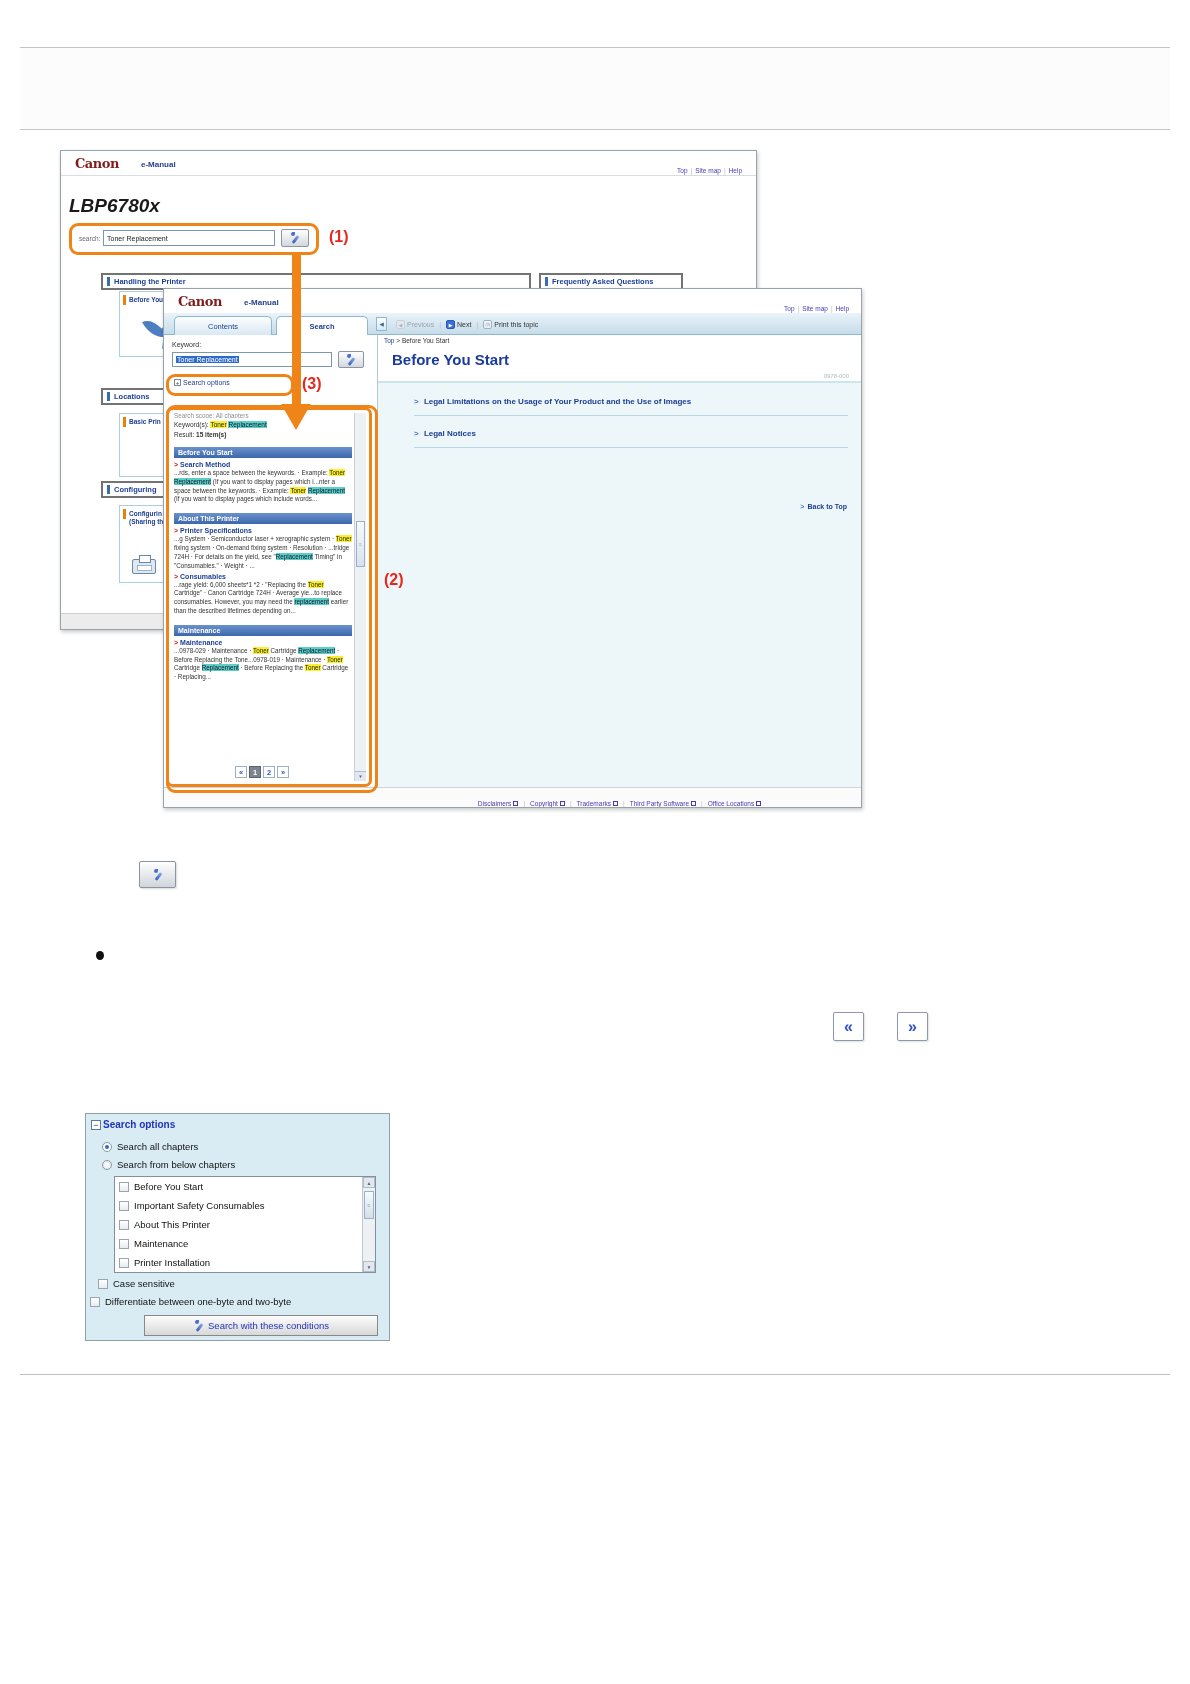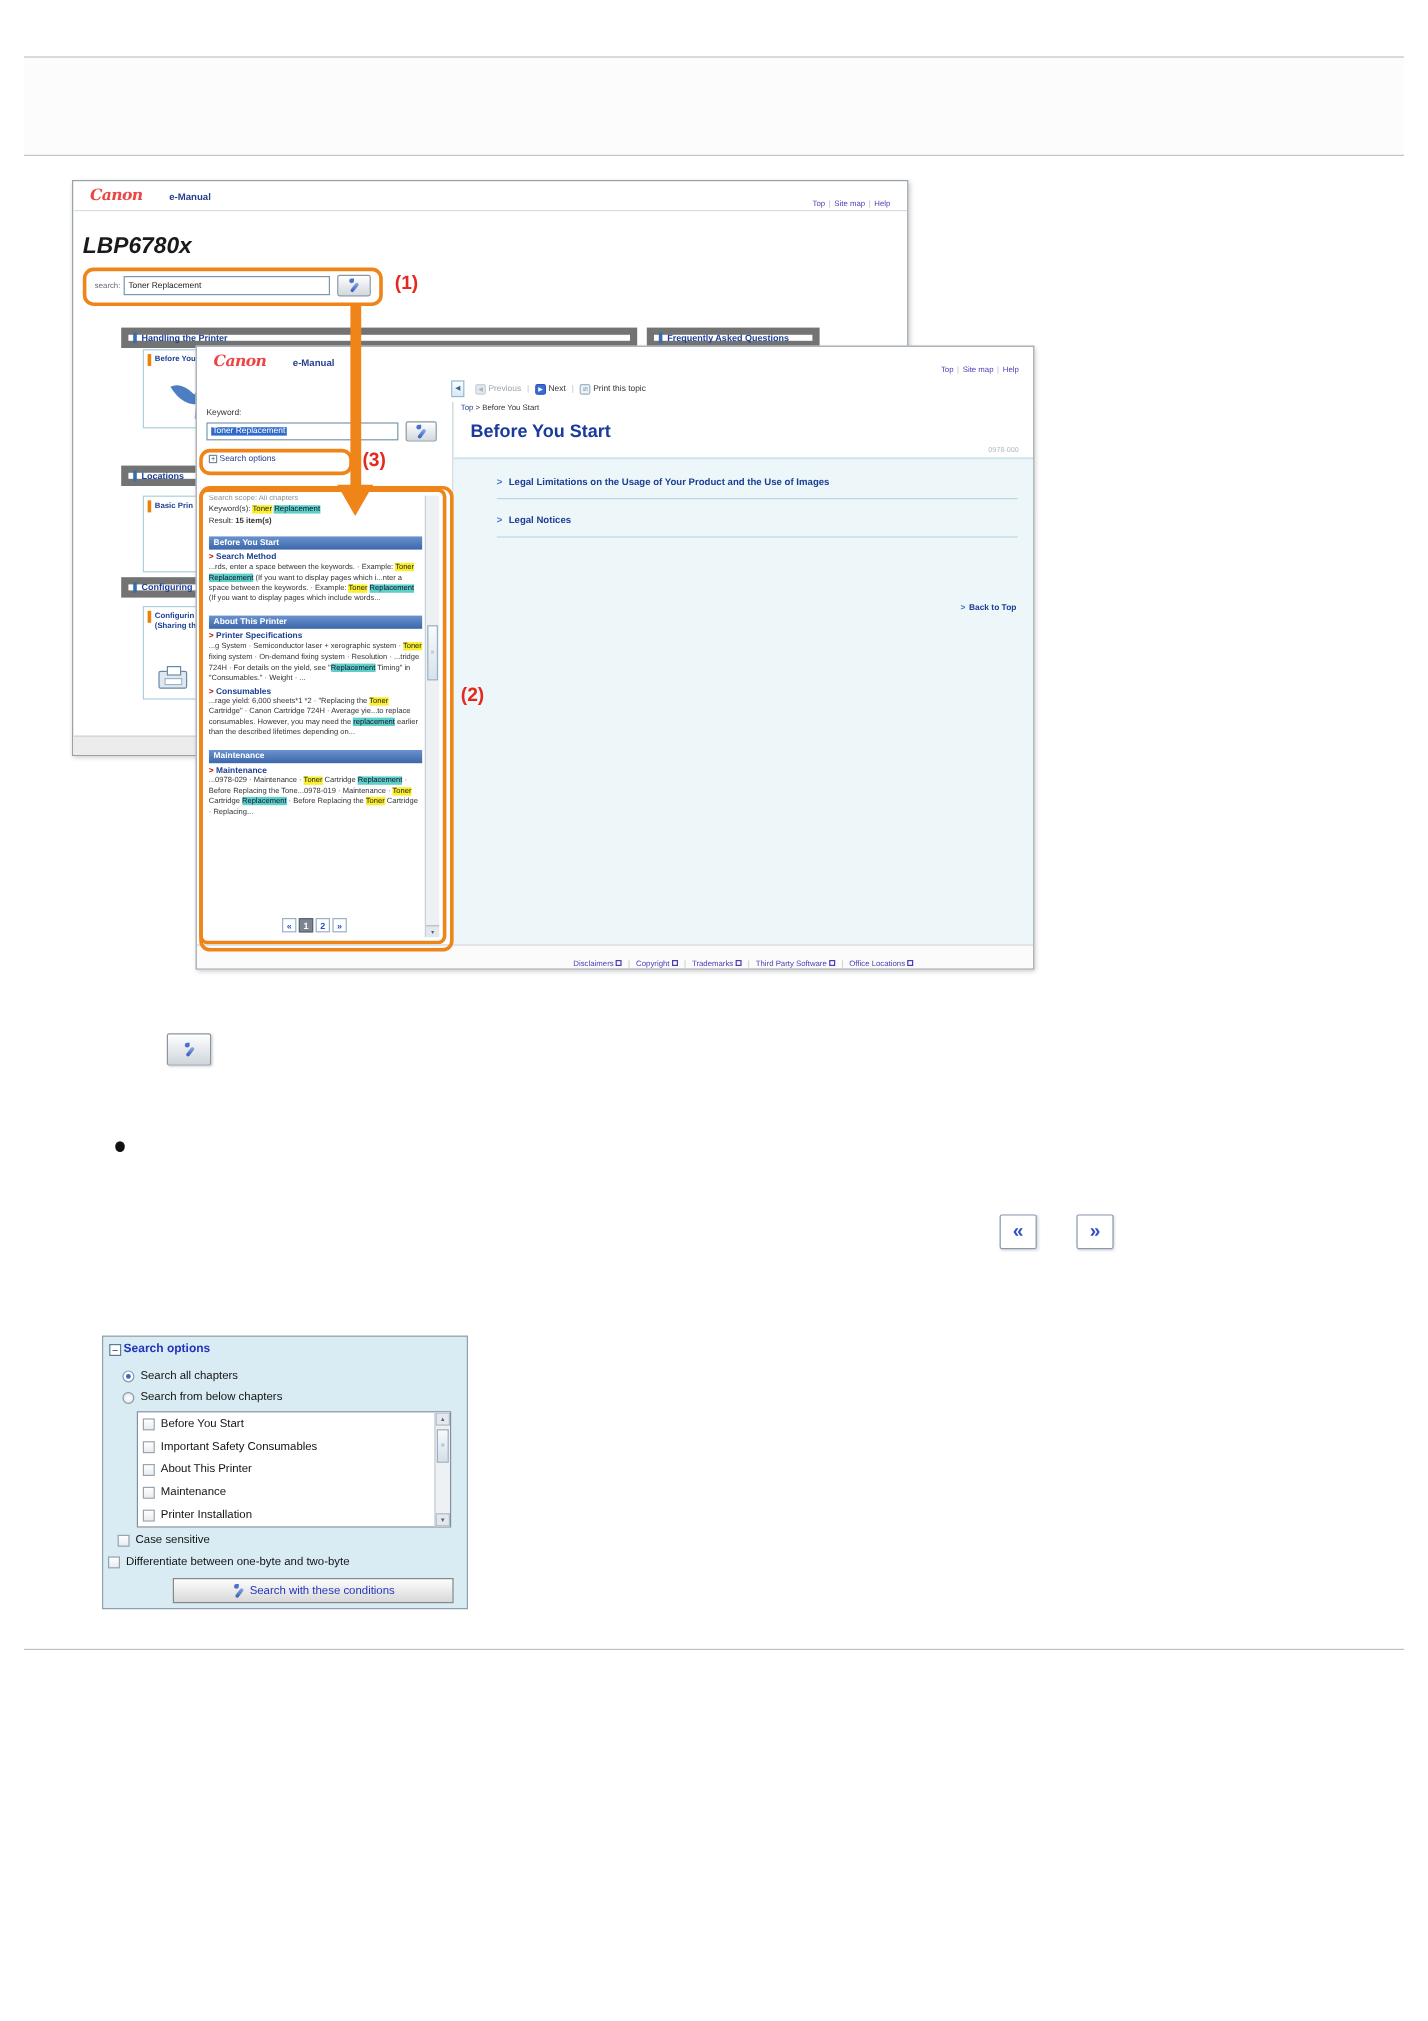--- a/index.html
+++ b/index.html
@@ -3,35 +3,35 @@
 <meta charset="utf-8">
 <style>
 *{margin:0;padding:0;box-sizing:border-box}
 html,body{width:1190px;height:1684px;background:#fff;font-family:"Liberation Sans",sans-serif;position:relative}
 .abs{position:absolute}
 .band{position:absolute;left:20px;top:47px;width:1150px;height:83px;background:#fcfcfc;border-top:1px solid #c4c4c4;border-bottom:1px solid #c4c4c4}
 .hr2{position:absolute;left:20px;top:1374px;width:1150px;border-top:1px solid #c0c0c0}
 .win{position:absolute;background:#fff;border:1px solid #98a2aa;box-shadow:1px 2px 4px rgba(0,0,0,.22);overflow:hidden}
 #winA{left:60px;top:150px;width:697px;height:480px;z-index:10}
 #winB{left:163px;top:288px;width:699px;height:520px;z-index:50}
-.canon{font-family:"DejaVu Serif",serif;font-style:italic;font-weight:bold;color:#ef4444;font-size:13px;letter-spacing:-.5px}
+.canon{font-family:"DejaVu Serif",serif;font-weight:bold;color:#7f1d1d;font-size:13px;letter-spacing:-.5px}
 .product{font-size:8px;font-weight:bold;color:#27418c}
 .navbox{position:absolute;white-space:nowrap}
 .navlink{color:#4a3ab4;font-size:6.5px;cursor:pointer}
 .navsep{color:#bbb;font-size:6.5px;margin:0 3px}
 .hdrline{position:absolute;left:0;right:0;top:24px;border-top:1px solid #d8dde2}
 .model{position:absolute;left:8px;top:44px;font-size:19px;font-style:italic;font-weight:bold;color:#1a1a1a}
 .oglow{position:absolute;border:3px solid #ef8418;border-radius:9px;pointer-events:none;z-index:40}
 .ann{position:absolute;color:#e5291e;font-size:16px;z-index:65;font-weight:bold}
 .inp{position:absolute;background:#fff;border:1px solid #7a98ac;font-size:7px;color:#222;display:flex;align-items:center;padding-left:3px;overflow:hidden}
 .wbtn{position:absolute;background:linear-gradient(#ffffff,#d2d8de);border:1px solid #8a95a0;border-radius:2px;cursor:pointer;display:flex;align-items:center;justify-content:center}
 .wand-ic{position:relative;display:inline-block;width:12px;height:12px}
 .wand-ic:before{content:"";position:absolute;left:5px;top:3px;width:3px;height:9px;background:linear-gradient(150deg,#8fb0e8,#2c55b8);border-radius:1.5px;transform:rotate(38deg)}
 .wand-ic:after{content:"";position:absolute;left:2px;top:0;width:4px;height:4px;background:#4a70d0;border-radius:50% 0 50% 50%}
-.sechdr{position:absolute;height:17px;border:6px solid #737373;background:#fff;display:flex;align-items:center;padding-left:4px}
+.sechdr{position:absolute;height:17px;border:2px solid #737373;background:#fff;display:flex;align-items:center;padding-left:4px}
 .sechdr .bar{width:3px;height:9px;background:#3a6ea8;margin-right:4px;flex:none}
 .sechdr .txt{font-size:7.5px;font-weight:bold;color:#1c3f94;white-space:nowrap}
 .card{position:absolute;border:1px solid #a8d0e0;background:#fff}
 .obar{position:absolute;left:3px;top:3px;width:3px;height:10px;background:#e8820a}
 .clab{position:absolute;left:9px;top:4px;right:2px;font-size:6.5px;font-weight:bold;color:#1c3f94;overflow:hidden;line-height:1.25}
 .leaf-ic{position:absolute;left:24px;top:20px;width:44px;height:38px}
 .leaf-ic .l1,.leaf-ic .l2{position:absolute;width:15px;height:24px;background:#4d7ec2;border-radius:0 100% 0 100%}
 .leaf-ic .l1{left:3px;top:5px;transform:rotate(-30deg)}
 .leaf-ic .l2{left:21px;top:1px;transform:rotate(30deg) scaleX(-1)}
 .leaf-ic:after{content:"";position:absolute;left:19px;top:22px;width:2px;height:15px;background:#4d7ec2;transform:rotate(6deg)}
@@ -191,20 +191,28 @@
 </div>
 
 <div class="arrow-shaft"></div>
 <div class="arrow-head"></div>
 
 <div id="winB" class="win">
   <span class="abs canon" style="left:14px;top:5px">Canon</span>
   <span class="abs product" style="left:80px;top:9px">e-Manual</span>
   <span class="navbox" style="right:12px;top:8px" id="winB-nav"><span class="navlink">Top</span><span class="navsep">|</span><span class="navlink">Site map</span><span class="navsep">|</span><span class="navlink">Help</span></span>
 
+  <div class="tabrow">
+    <div class="tab off" style="left:10px;width:98px">
+        <span>Contents</span>
+      </div>
+    <div class="tab on" style="left:112px;width:92px">
+        <span>Search</span>
+      </div>
+  </div>
   <div class="colbtn"><span>◀</span></div>
   <div class="toolbar">
     <span class="tbi dis">
         <span class="mini-ic prev-ic">◀</span>
         <span>Previous</span>
       </span>
     <span class="tbsep">|</span>
     <span class="tbi">
         <span class="mini-ic next-ic">▶</span>
         <span>Next</span>

